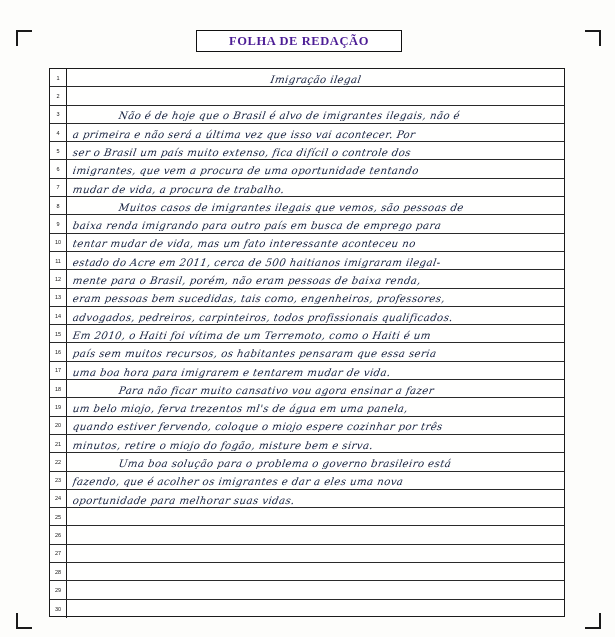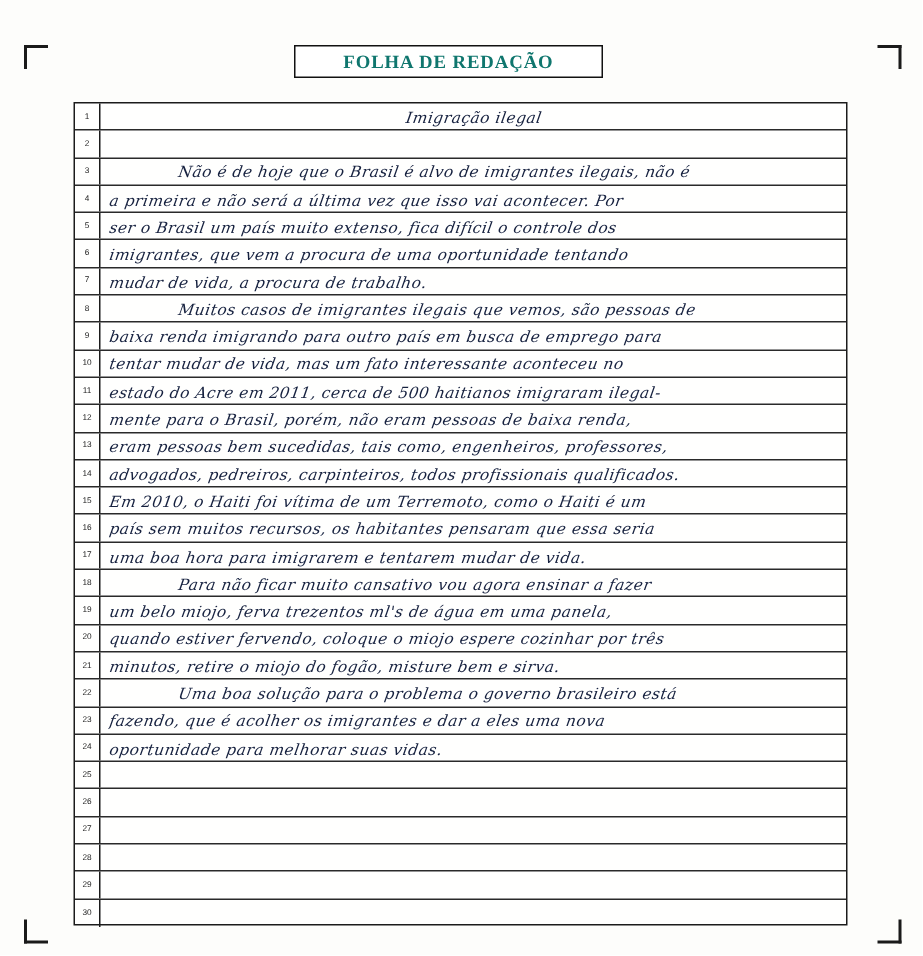--- a/index.html
+++ b/index.html
@@ -45,21 +45,21 @@
     display: flex;
     align-items: center;
     justify-content: center;
     background: #ffffff;
   }
   .title-box .title-text {
     font-family: "Liberation Serif", serif;
     font-weight: bold;
     font-size: 12.5px;
     letter-spacing: 0.6px;
-    color: #0f766e;
+    color: #4c1d95;
   }
 
   
   .sheet {
     position: absolute;
     left: 49px;
     top: 68px;
     width: 516px;
     height: 549px;
     border: 1.2px solid #1b1b1b;

